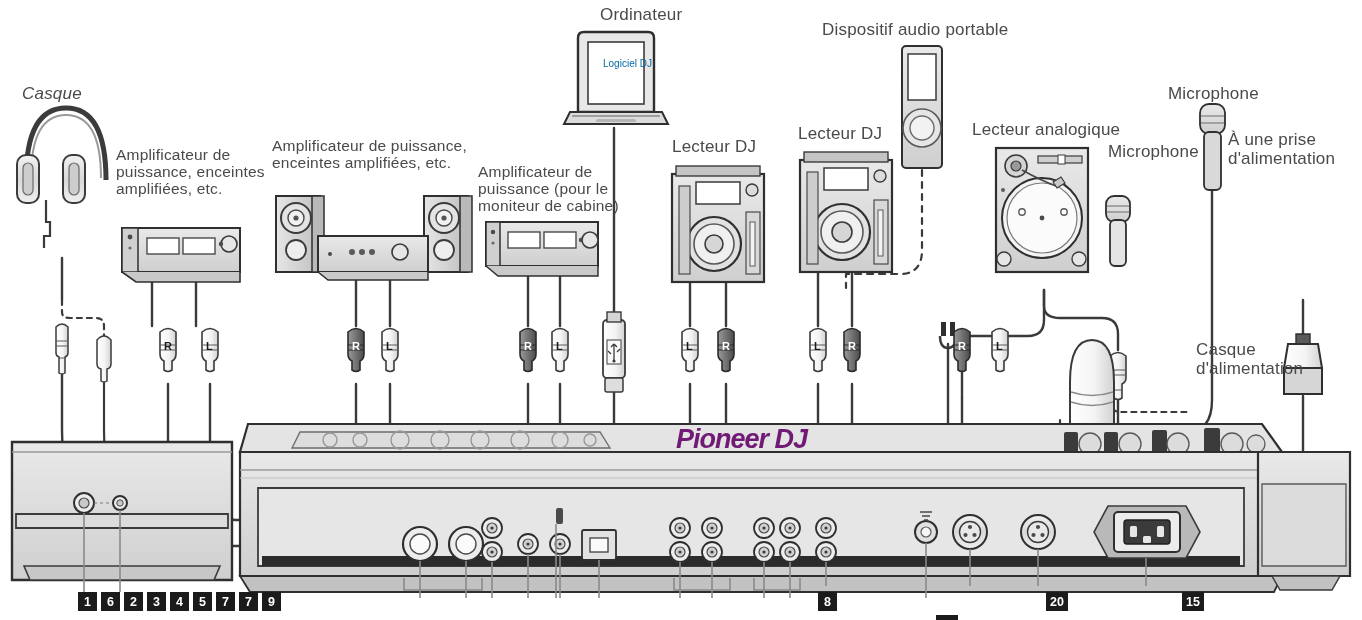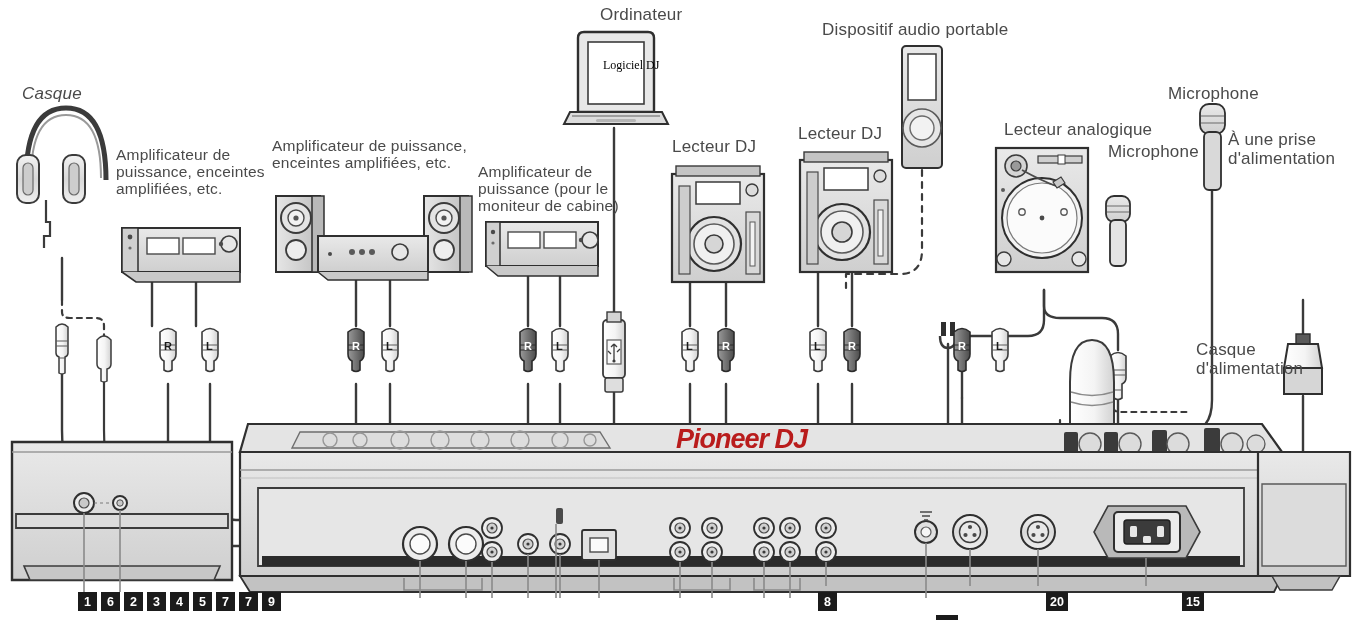--- a/index.html
+++ b/index.html
@@ -36,29 +36,29 @@
   .plugtxt{
     position:absolute;
     font-size:11px;font-weight:bold;
     font-family:"Liberation Sans","DejaVu Sans",sans-serif;
     color:#1b1b1b;
   }
   .plugtxt.white{color:#ffffff;}
   .brand{
     position:absolute;
     font-style:italic;font-weight:bold;
-    color:#b91c1c;
+    color:#701a75;
     font-size:27px;
     letter-spacing:-1px;
     font-family:"Liberation Sans","DejaVu Sans",sans-serif;
   }
   .screentxt{
     position:absolute;
-    color:#000000;font-size:12px;
-    font-family:Liberation Serif, serif;
+    color:#0369a1;font-size:10px;
+    font-family:Liberation Sans, sans-serif;
   }
 </style>
 </head>
 <body>
 
 <div id="stage">
 
 <svg id="diagram" viewBox="0 0 1362 620">
   <defs>
     <linearGradient id="gMetal" x1="0" y1="0" x2="0" y2="1">
@@ -538,21 +538,21 @@
 <div class="lbl lg" style="left:600px;top:5px;">Ordinateur</div>
 
 <div class="screentxt" style="left:603px;top:58px;">Logiciel DJ</div>
 
 <div class="lbl lg" style="left:672px;top:137px;">Lecteur DJ</div>
 
 <div class="lbl lg" style="left:798px;top:124px;">Lecteur DJ</div>
 
 <div class="lbl lg" style="left:822px;top:20px;">Dispositif audio portable</div>
 
-<div class="lbl lg" style="left:972px;top:120px;margin-left:32px;">Lecteur analogique</div>
+<div class="lbl lg" style="left:972px;top:120px;">Lecteur analogique</div>
 
 <div class="lbl lg" style="left:1108px;top:142px;">Microphone</div>
 
 <div class="lbl lg" style="left:1168px;top:84px;">Microphone</div>
 
 <div class="lbl lg" style="left:1228px;top:130px;">À une prise
 d'alimentation</div>
 
 <div class="lbl lg" style="left:1196px;top:340px;">Casque
 d'alimentation</div>

